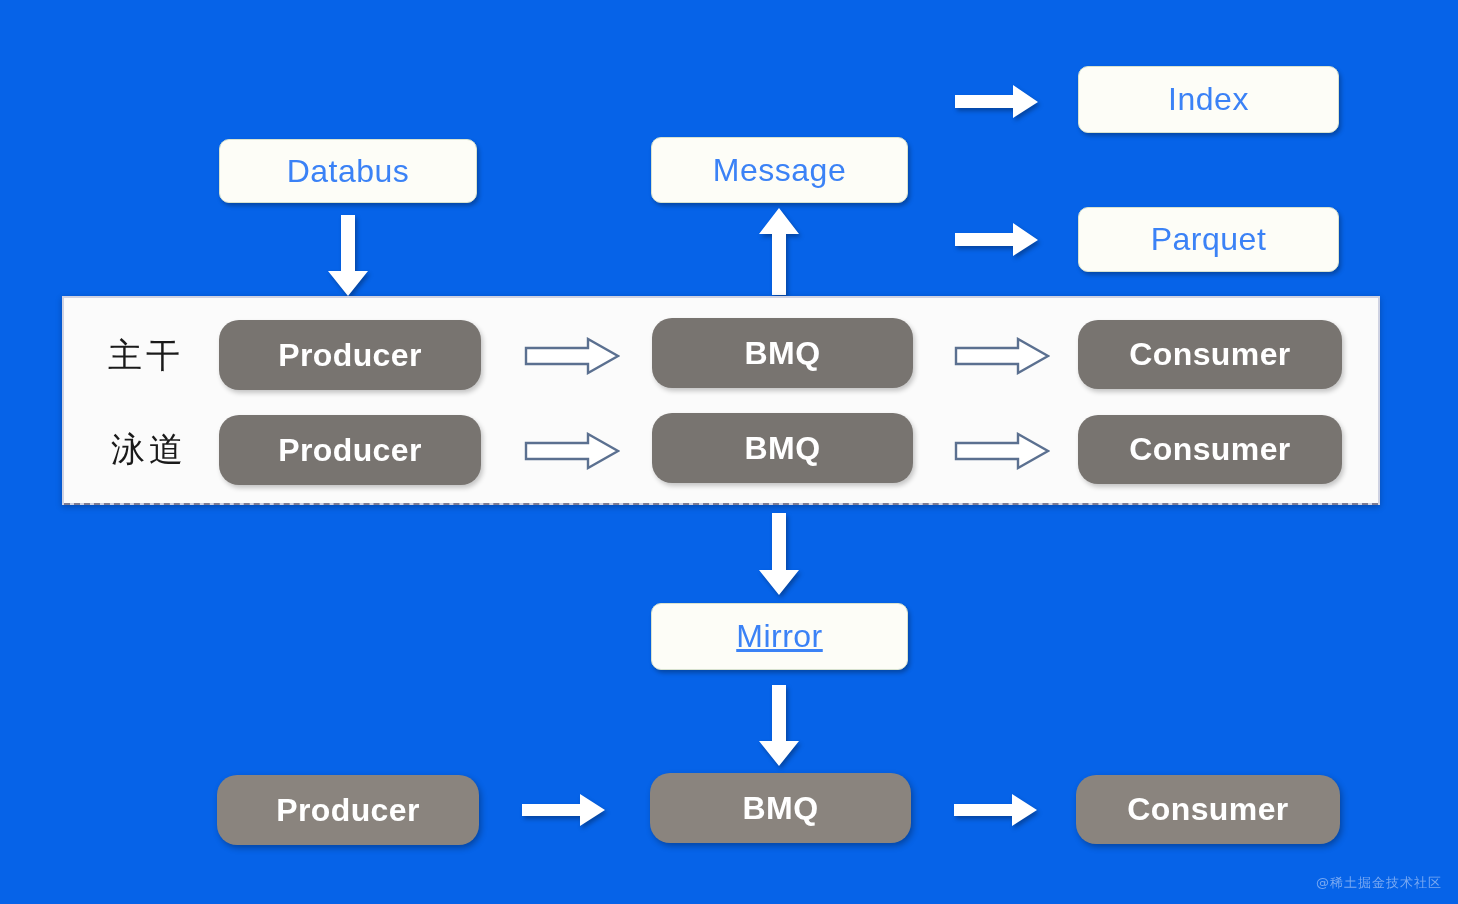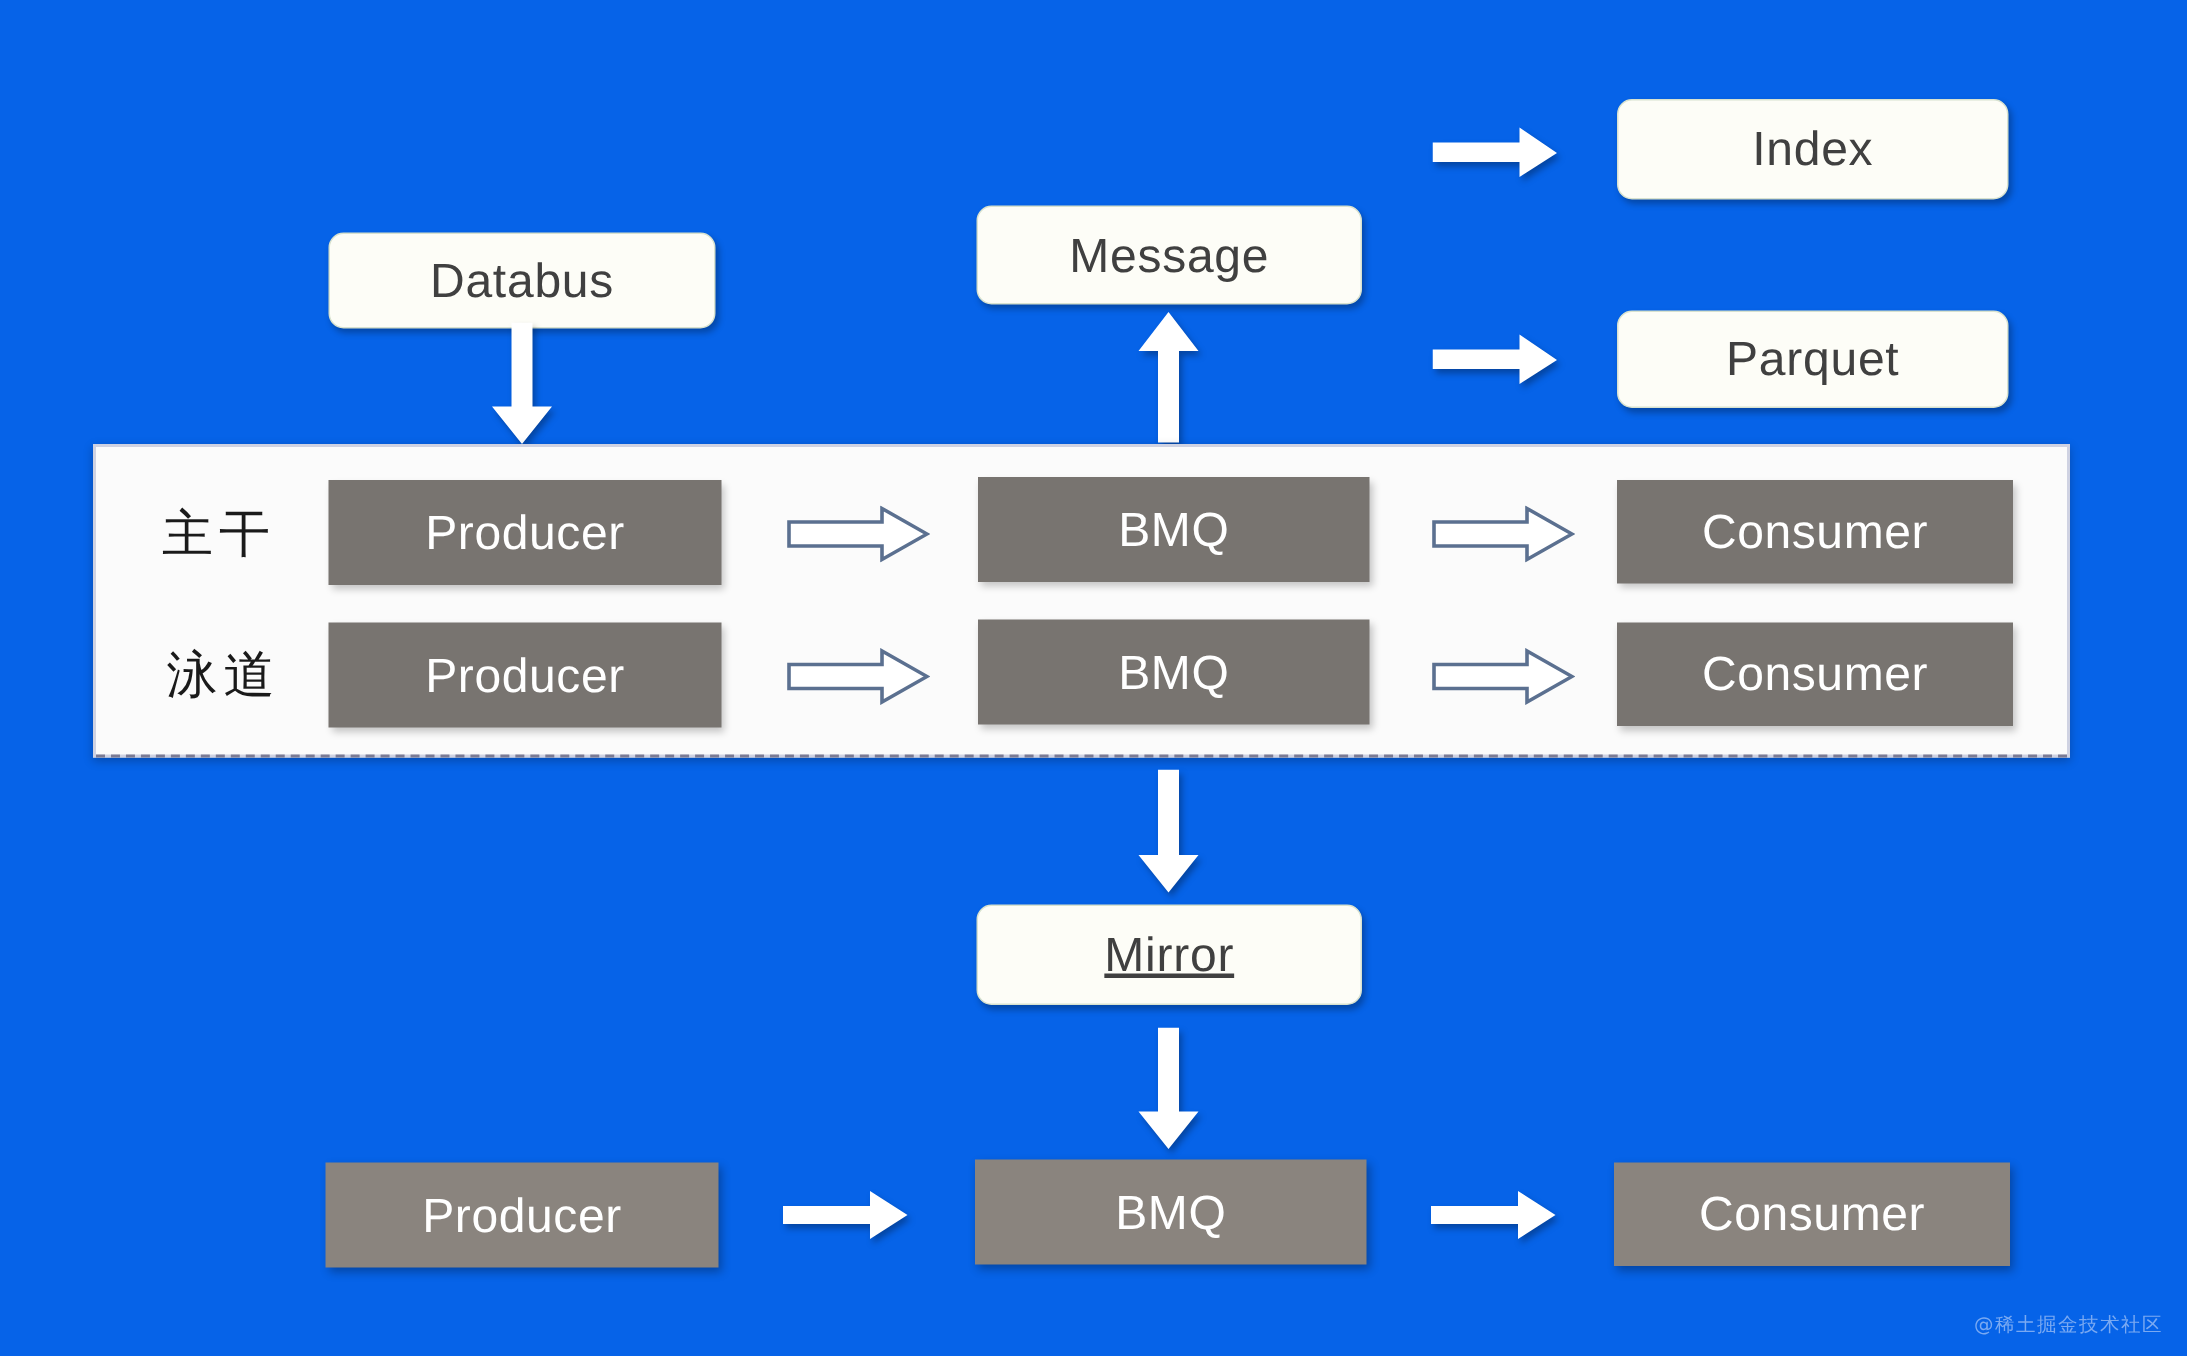--- a/index.html
+++ b/index.html
@@ -25,34 +25,35 @@
     align-items: center;
     justify-content: center;
     white-space: nowrap;
   }
 
   
   .wbox {
     background: #fdfdf7;
     border: 1px solid #d8e2cf;
     border-radius: 10px;
-    color: #404040;
+    color: #3b82f6;
     font-size: 32px;
     letter-spacing: 0.5px;
     box-shadow: 2px 3px 4px rgba(0,0,0,0.28);
   }
 
   
   .gbox {
     background: #787470;
-    border-radius: 0;
+    border-radius: 20px;
     color: #ffffff;
     font-size: 32px;
     letter-spacing: 0.4px;
     box-shadow: 2px 3px 5px rgba(0,0,0,0.22);
+    font-weight: bold;
   }
   .gbox.onblue {
     background: #8a847e;
     box-shadow: 2px 3px 6px rgba(0,0,0,0.30);
   }
 
   
   #lane-panel {
     position: absolute;
     left: 62px;
@@ -104,21 +105,21 @@
     font-family: "DejaVu Sans", "Liberation Sans", sans-serif;
     letter-spacing: 1px;
     user-select: none;
   }
 </style>
 </head>
 <body>
 
 <div id="canvas">
 
-  <div class="node wbox" style="left:219px; top:155px; width:258px; height:64px;">
+  <div class="node wbox" style="left:219px; top:139px; width:258px; height:64px;">
     <span>Databus</span>
   </div>
 
   <div class="node wbox" style="left:651px; top:137px; width:257px; height:66px;">
     <span>Message</span>
   </div>
 
   <div class="node wbox" style="left:1078px; top:66px; width:261px; height:67px;">
     <span>Index</span>
   </div>

